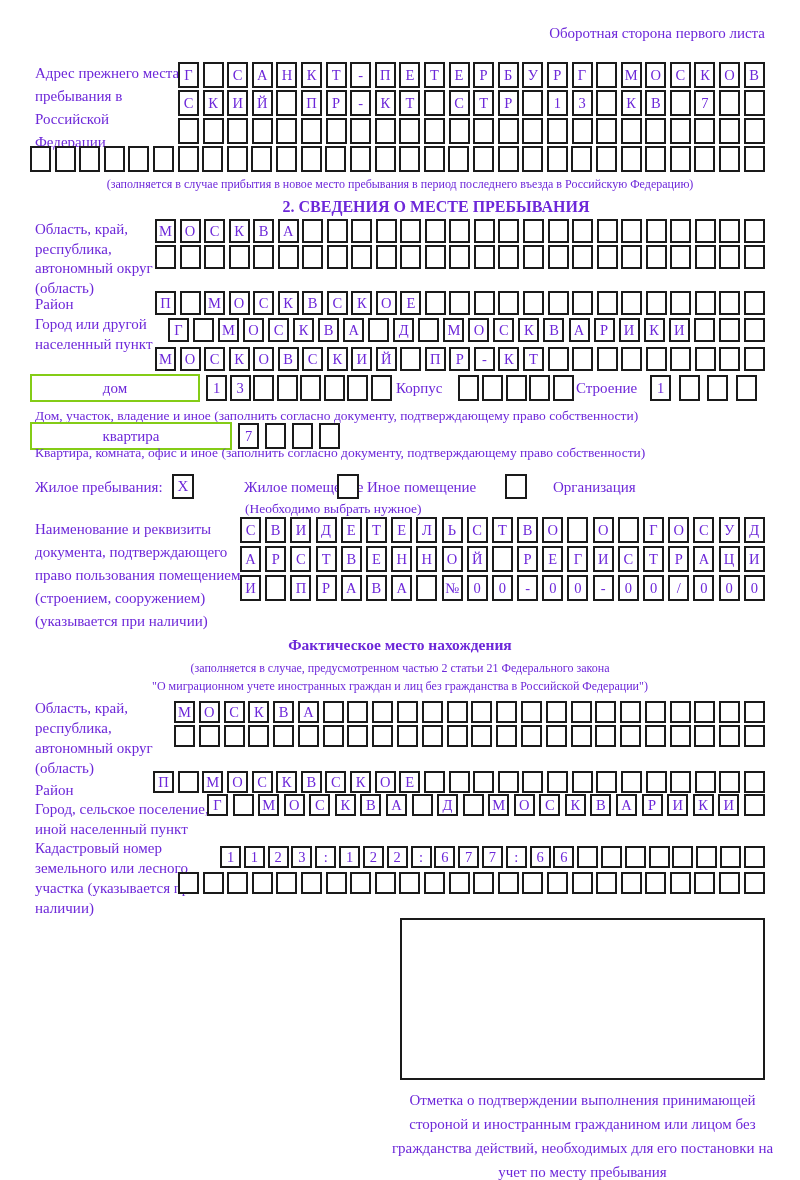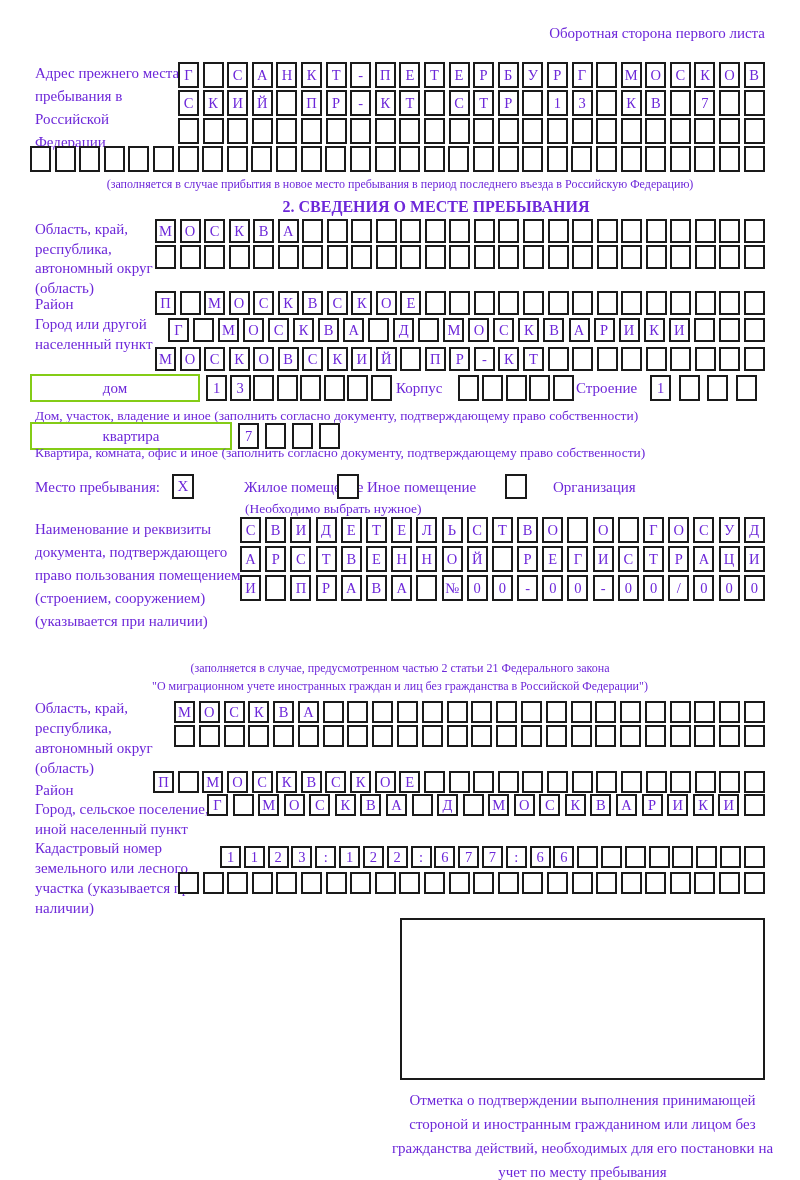--- a/index.html
+++ b/index.html
@@ -314,21 +314,21 @@
 
   <div class="wbox" style="left:30px;top:422px;width:202px;">квартира</div>
   <div class="cells h26" style="left:238px;top:423px;width:102px;">
       <span class="cb">7</span>
       <span class="cb"></span>
       <span class="cb"></span>
       <span class="cb"></span>
     </div>
   <div class="cap" style="left:35px;top:444px;">Квартира, комната, офис и иное (заполнить согласно документу, подтверждающему право собственности)</div>
 
-  <div class="lbl" style="left:35px;top:476px;">Место пребывания:</div>
+  <div class="lbl" style="left:35px;top:476px;">Жилое пребывания:</div>
   <div class="cbx" style="left:172px;top:474px;">X</div>
   <div class="lbl" style="left:202px;top:476px;margin-left:42px;">Жилое помещение</div>
   <div class="cbx" style="left:337px;top:474px;"></div>
   <div class="lbl" style="left:367px;top:476px;">Иное помещение</div>
   <div class="cbx" style="left:505px;top:474px;"></div>
   <div class="lbl" style="left:553px;top:476px;">Организация</div>
   <div class="cap" style="left:245px;top:500px;">(Необходимо выбрать нужное)</div>
 
   <div class="lbl" style="left:35px;top:518px;width:210px;line-height:23px;">Наименование и реквизиты документа, подтверждающего право пользования помещением (строением, сооружением) (указывается при наличии)</div>
   <div class="cells h26" style="left:240px;top:517px;width:525px;">
@@ -394,20 +394,21 @@
       <span class="cb">0</span>
       <span class="cb">-</span>
       <span class="cb">0</span>
       <span class="cb">0</span>
       <span class="cb">/</span>
       <span class="cb">0</span>
       <span class="cb">0</span>
       <span class="cb">0</span>
     </div>
 
+  <div class="ttl" style="top:636px;font-size:15.5px;">Фактическое место нахождения</div>
   <div class="cnote" style="top:661px;">(заполняется в случае, предусмотренном частью 2 статьи 21 Федерального закона</div>
   <div class="cnote" style="top:679px;">"О миграционном учете иностранных граждан и лиц без гражданства в Российской Федерации")</div>
 
   <div class="lbl" style="left:35px;top:698px;width:150px;line-height:20px;">Область, край, республика, автономный округ (область)</div>
   <div class="cells h22" style="left:174px;top:701px;width:591px;">
       <span class="cb">М</span>
       <span class="cb">О</span>
       <span class="cb">С</span>
       <span class="cb">К</span>
       <span class="cb">В</span>

